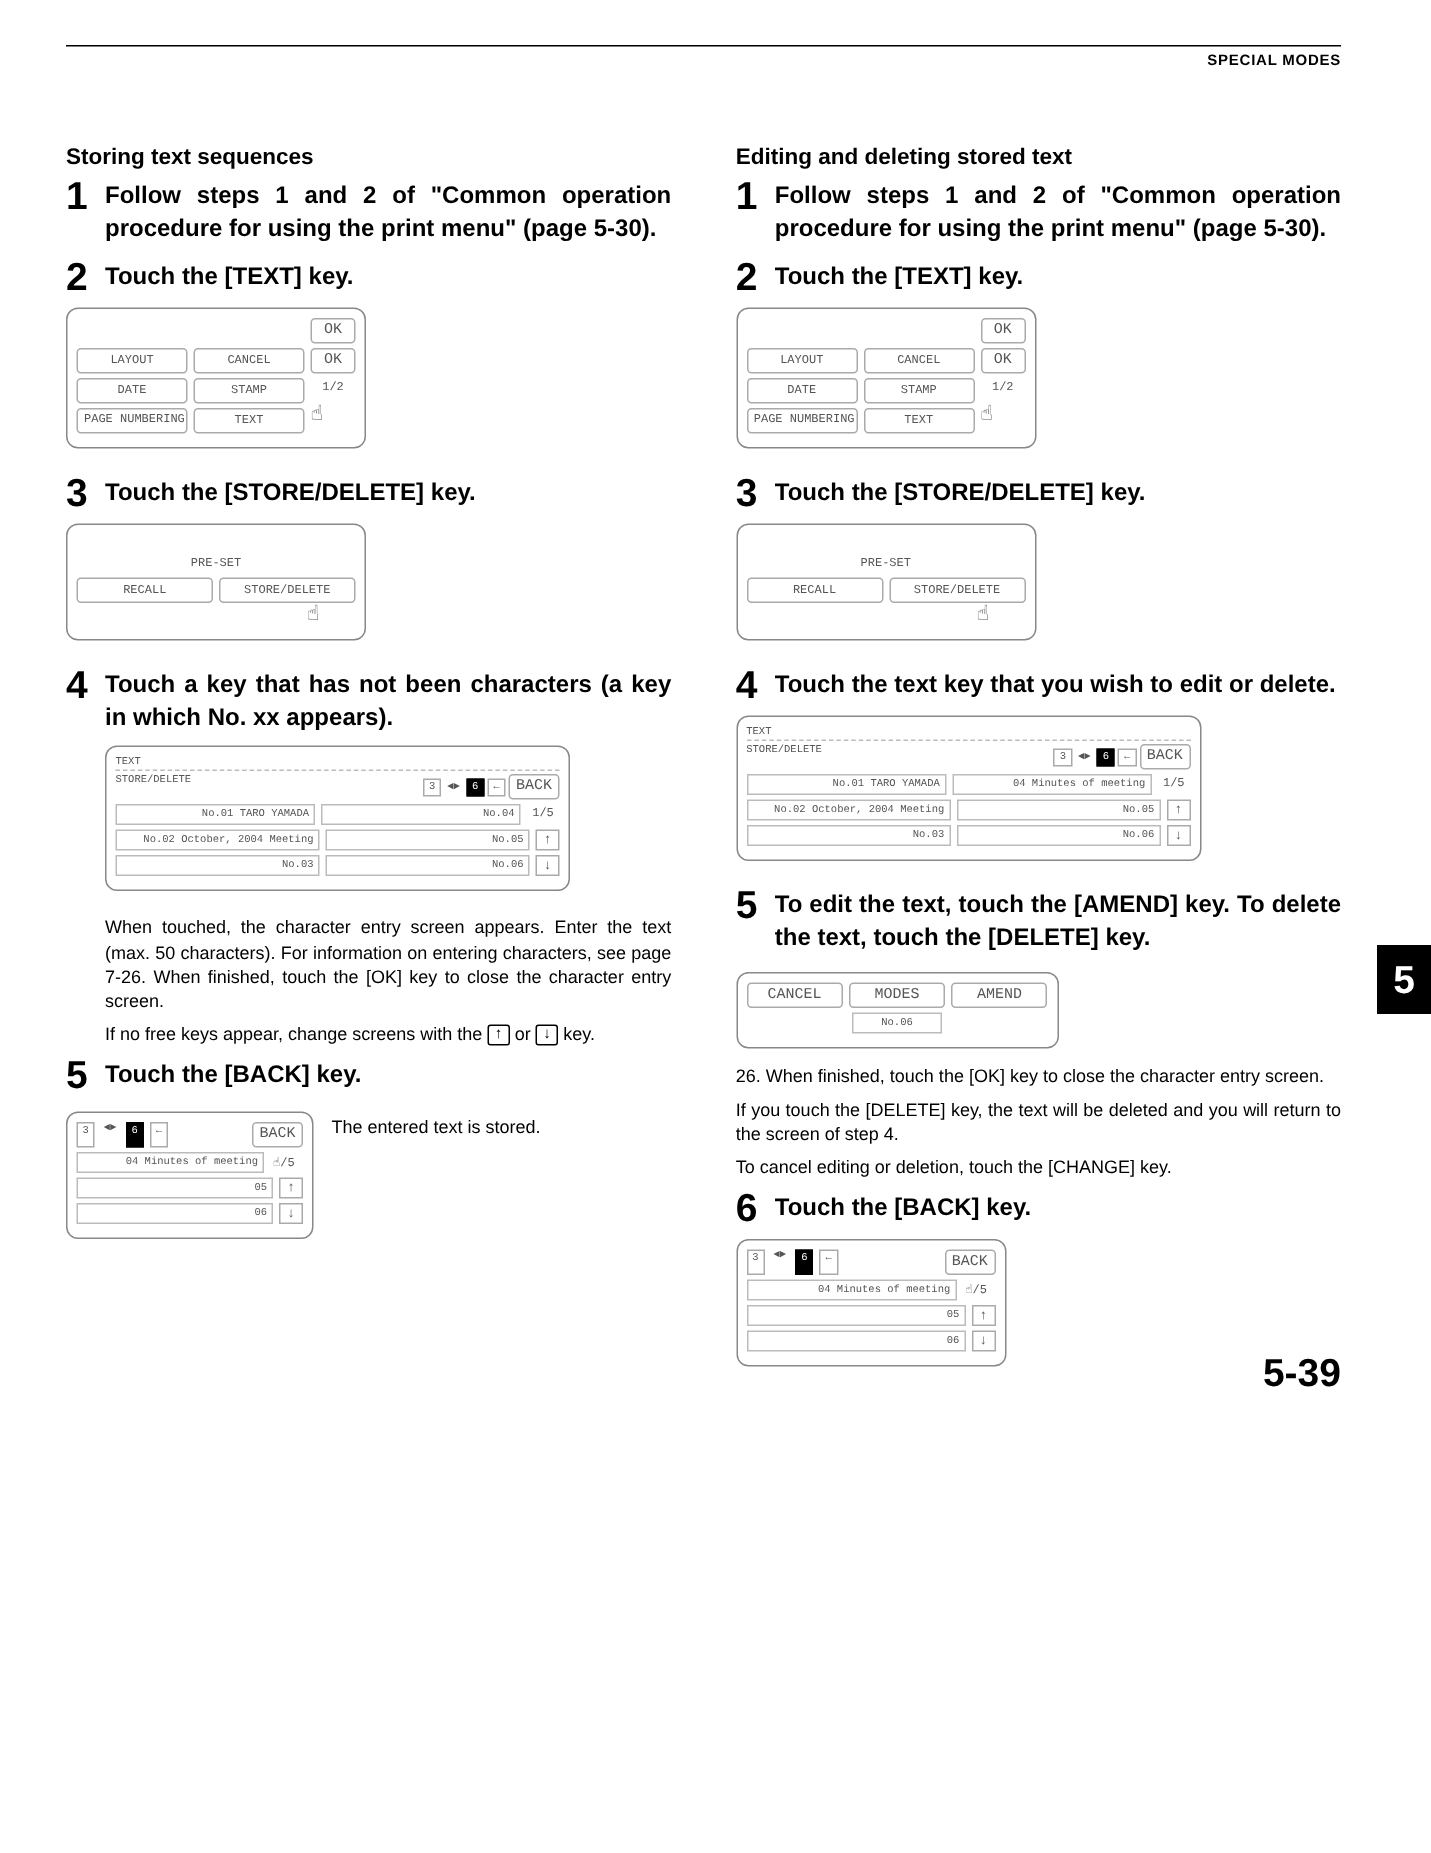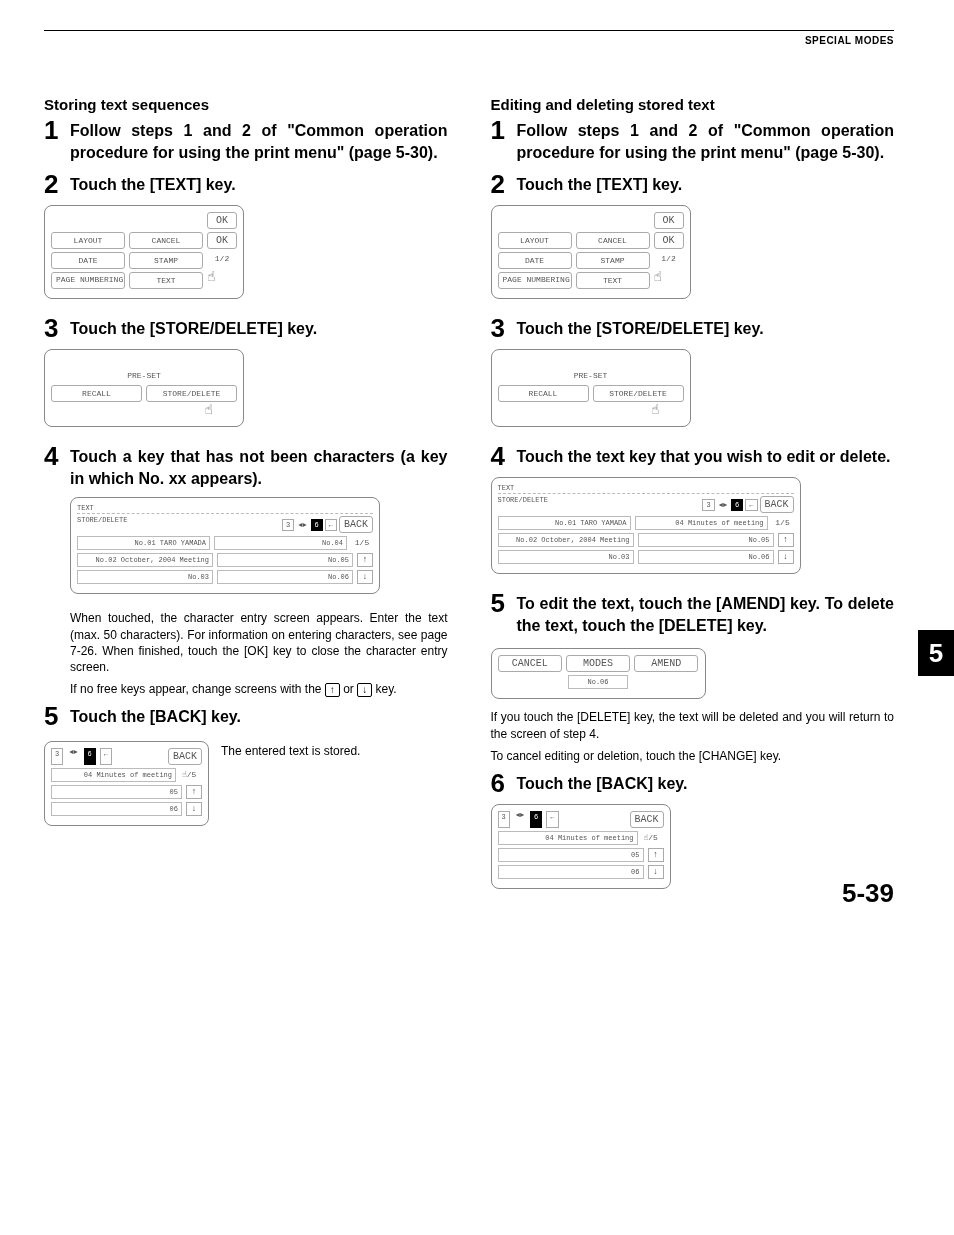--- a/index.html
+++ b/index.html
@@ -410,20 +410,21 @@
             <span class="btn small">AMEND</span>
           </div>
           <div class="row">
               <span style="flex:1"></span>
               <span class="listline" style="flex:0 0 60px;text-align:center">No.06</span>
               <span style="flex:1"></span>
             </div>
         </div>
       </div>
 
+      <div class="body-text" style="margin-left:0">26. When finished, touch the [OK] key to close the character entry screen.</div>
       <div class="body-text" style="margin-left:0">If you touch the [DELETE] key, the text will be deleted and you will return to the screen of step 4.</div>
       <div class="body-text" style="margin-left:0">To cancel editing or deletion, touch the [CHANGE] key.</div>
 
       <div class="step">
         <div class="step-num">6</div>
         <div class="step-text">Touch the [BACK] key.</div>
       </div>
 
       <div class="screen" style="width:180px">
         <div class="row bar346" style="justify-content:flex-start">

